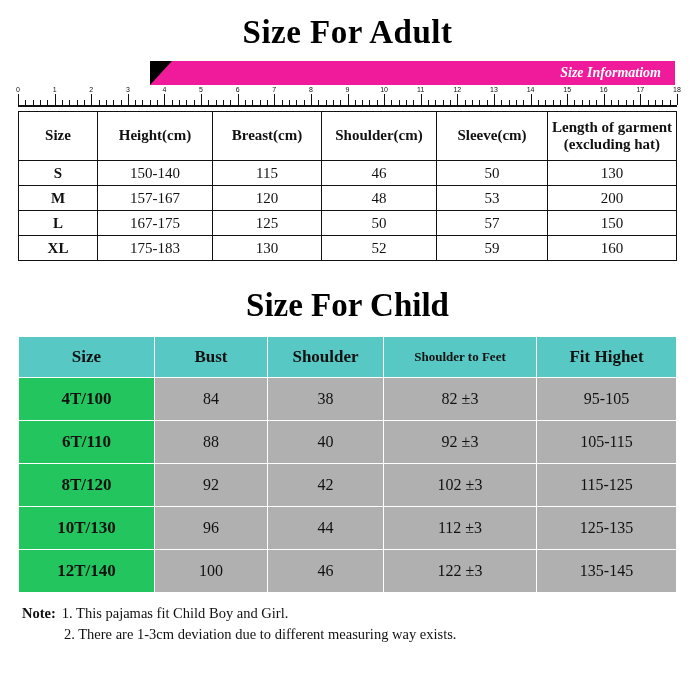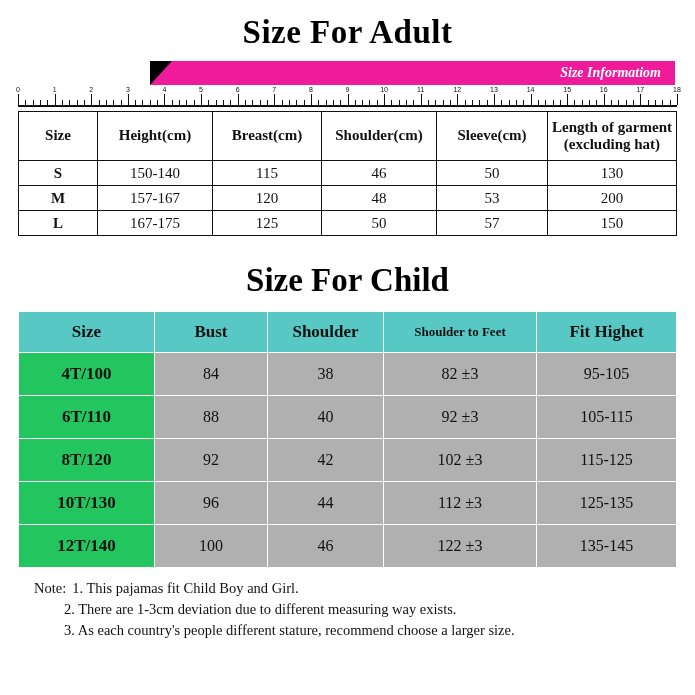--- a/index.html
+++ b/index.html
@@ -183,24 +183,23 @@
     margin: 10px 22px 0 22px;
     font-family: "Liberation Serif", serif;
     font-size: 14.5px;
     color: #111;
     line-height: 1.45;
   }
   .notes .note-row {
     display: flex;
   }
   .notes .note-label {
-    font-weight: normal;
+    font-weight: bold;
     margin-right: 6px;
     white-space: nowrap;
-    margin-left: 12px;
   }
   .notes .note-indent {
     padding-left: 42px;
   }
 </style>
 </head>
 <body>
 
 <div class="page">
 
@@ -355,20 +354,28 @@
         <td>200</td>
       </tr>
       <tr>
         <td class="size-cell">L</td>
         <td>167-175</td>
         <td>125</td>
         <td>50</td>
         <td>57</td>
         <td>150</td>
       </tr>
+      <tr>
+        <td class="size-cell">XL</td>
+        <td>175-183</td>
+        <td>130</td>
+        <td>52</td>
+        <td>59</td>
+        <td>160</td>
+      </tr>
     </tbody>
   </table>
 
   <div class="child-title">Size For Child</div>
 
   <table class="child">
     <thead>
       <tr>
         <th style="width:133px">Size</th>
         <th style="width:110px">Bust</th>
@@ -415,16 +422,15 @@
       </tr>
     </tbody>
   </table>
 
   <div class="notes">
     <div class="note-row">
       <span class="note-label">Note:</span>
       <span>1. This pajamas fit Child Boy and Girl.</span>
     </div>
     <div class="note-indent">2. There are 1-3cm deviation due to different measuring way exists.</div>
-    <div class="note-indent">3. As each country's people different stature, recommend choose a larger size.</div>
   </div>
 
 </div>
 
 </body></html>

